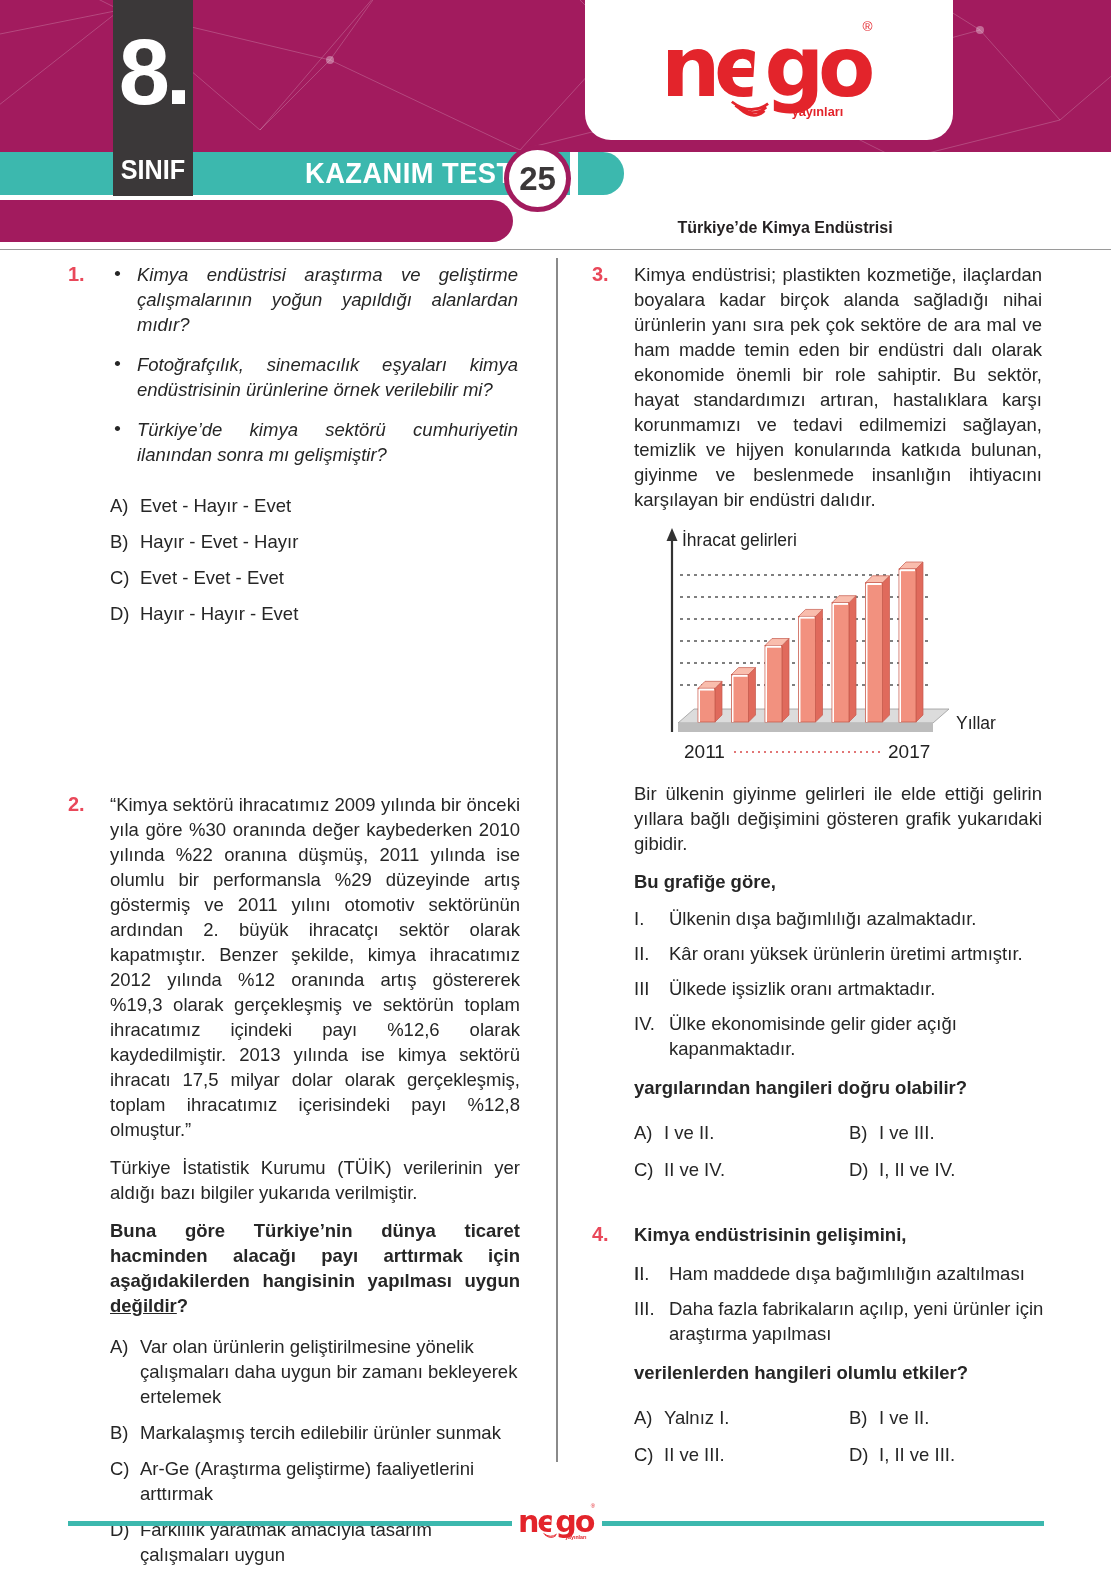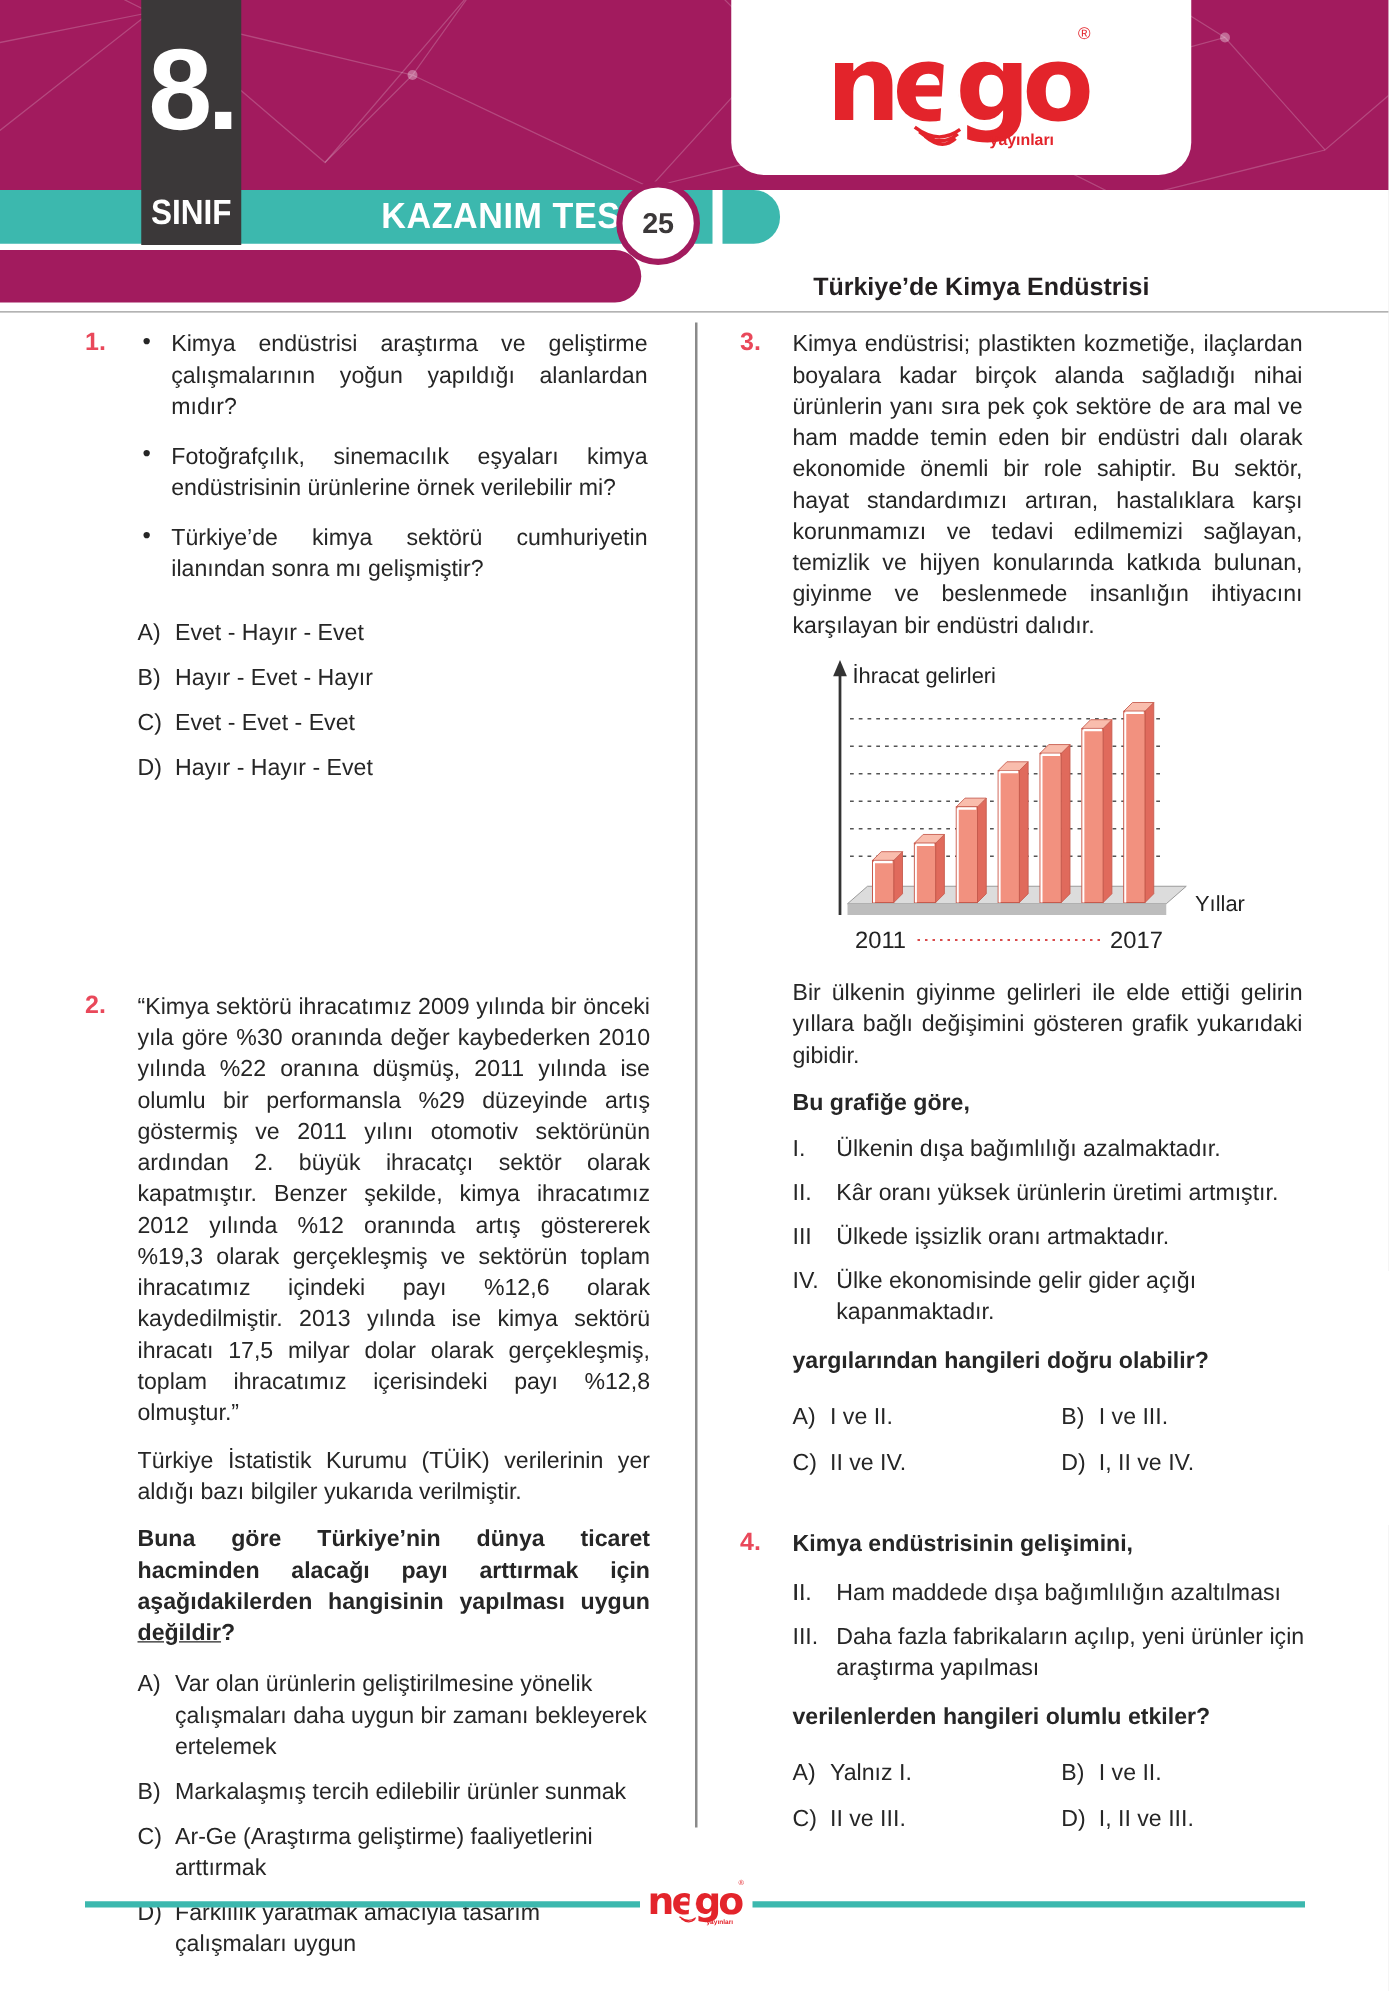--- a/index.html
+++ b/index.html
@@ -9,31 +9,31 @@
 
   
   .header-bg { position:absolute; left:0; top:0; width:1111px; height:152px; background:#A21B5E; overflow:hidden; }
   .logo-box { position:absolute; left:585px; top:0; width:368px; height:140px; background:#fff; border-radius:0 0 26px 26px; z-index:4; display:flex; align-items:center; justify-content:center; }
   .black-band { position:absolute; left:113px; top:0; width:80px; height:196px; background:#3B3839; z-index:3; }
   .grade-num { position:absolute; left:0; top:18px; width:80px; text-align:center; font-weight:bold; font-size:92px; line-height:108px; color:#fff; letter-spacing:-4px; }
   .grade-label { position:absolute; left:0; top:154px; width:80px; text-align:center; font-weight:bold; font-size:28px; color:#fff; transform:scaleX(.9); }
   .teal-band { position:absolute; left:0; top:152px; width:570px; height:43px; background:#3CB8AE; z-index:2; }
   .teal-cap { position:absolute; left:578px; top:152px; width:46px; height:43px; background:#3CB8AE; border-radius:0 21px 21px 0; z-index:2; }
   .band-title { position:absolute; left:305px; top:157px; font-weight:bold; font-size:29px; color:#fff; transform:scaleX(.94); transform-origin:left; letter-spacing:.5px; z-index:3; }
-  .num-circle { position:absolute; left:493px; top:145px; width:67px; height:67px; background:#fff; border:5px solid #A21B5E; border-radius:50%; z-index:5; display:flex; align-items:center; justify-content:center; font-weight:bold; font-size:23px; color:#3B3839; }
+  .num-circle { position:absolute; left:504px; top:145px; width:67px; height:67px; background:#fff; border:5px solid #A21B5E; border-radius:50%; z-index:5; display:flex; align-items:center; justify-content:center; font-weight:bold; font-size:33px; color:#3B3839; }
   .fen-band { position:absolute; left:0; top:200px; width:513px; height:42px; background:#A21B5E; border-radius:0 21px 21px 0; z-index:2; }
   .fen-label { position:absolute; left:107px; top:205px; font-weight:bold; font-size:27px; color:#fff; letter-spacing:.5px; }
-  .topic { position:absolute; left:575px; top:219px; width:420px; text-align:center; font-weight:bold; font-size:20px; color:#231f20; z-index:2; }
+  .topic { position:absolute; left:575px; top:219px; width:420px; text-align:center; font-weight:bold; font-size:16px; color:#231f20; z-index:2; }
   .header-rule { position:absolute; left:0; top:249px; width:1111px; border-top:1.5px solid #9a9a9a; }
 
   
   .divider { position:absolute; left:556px; top:258px; width:2px; height:1204px; background:#8a8a8a; }
   .q { position:absolute; font-size:18.5px; line-height:25px; color:#262626; text-align:justify; }
   .qnum { position:absolute; left:-42px; top:0; font-weight:bold; font-size:20px; color:#E9485A; text-align:left; }
-  .bullet { position:relative; padding-left:27px; margin-bottom:15px; }
+  .bullet { position:relative; padding-left:27px; margin-bottom:15px;font-style:italic; }
   .bullet::before { content:"•"; position:absolute; left:4px; top:-1px; font-size:19px; }
   .qbold { font-weight:bold; margin-top:22px; }
   .opts1 { margin-top:26px; }
   .opt { position:relative; padding-left:30px; margin-bottom:11px; text-align:left; }
   .opt .lbl { position:absolute; left:0; }
   .para { margin-bottom:13px; }
   .ritem { position:relative; padding-left:35px; margin-bottom:10px; text-align:left; }
   .ritem .rnum { position:absolute; left:0; }
   .optrow { display:flex; margin-top:12px; }
   .optrow .opt { margin-bottom:0; }

